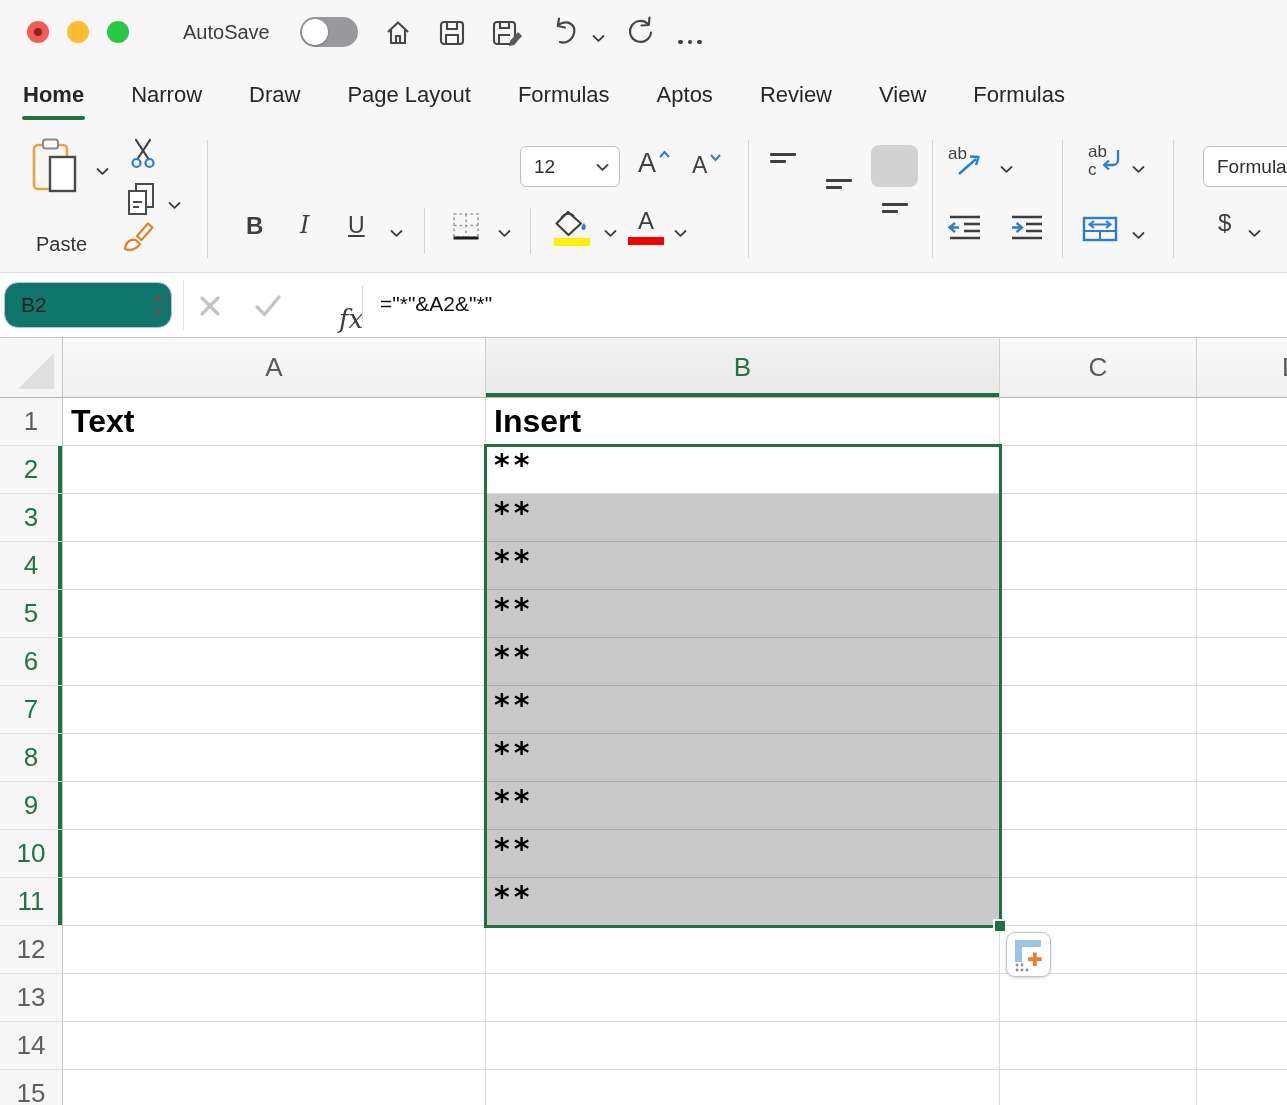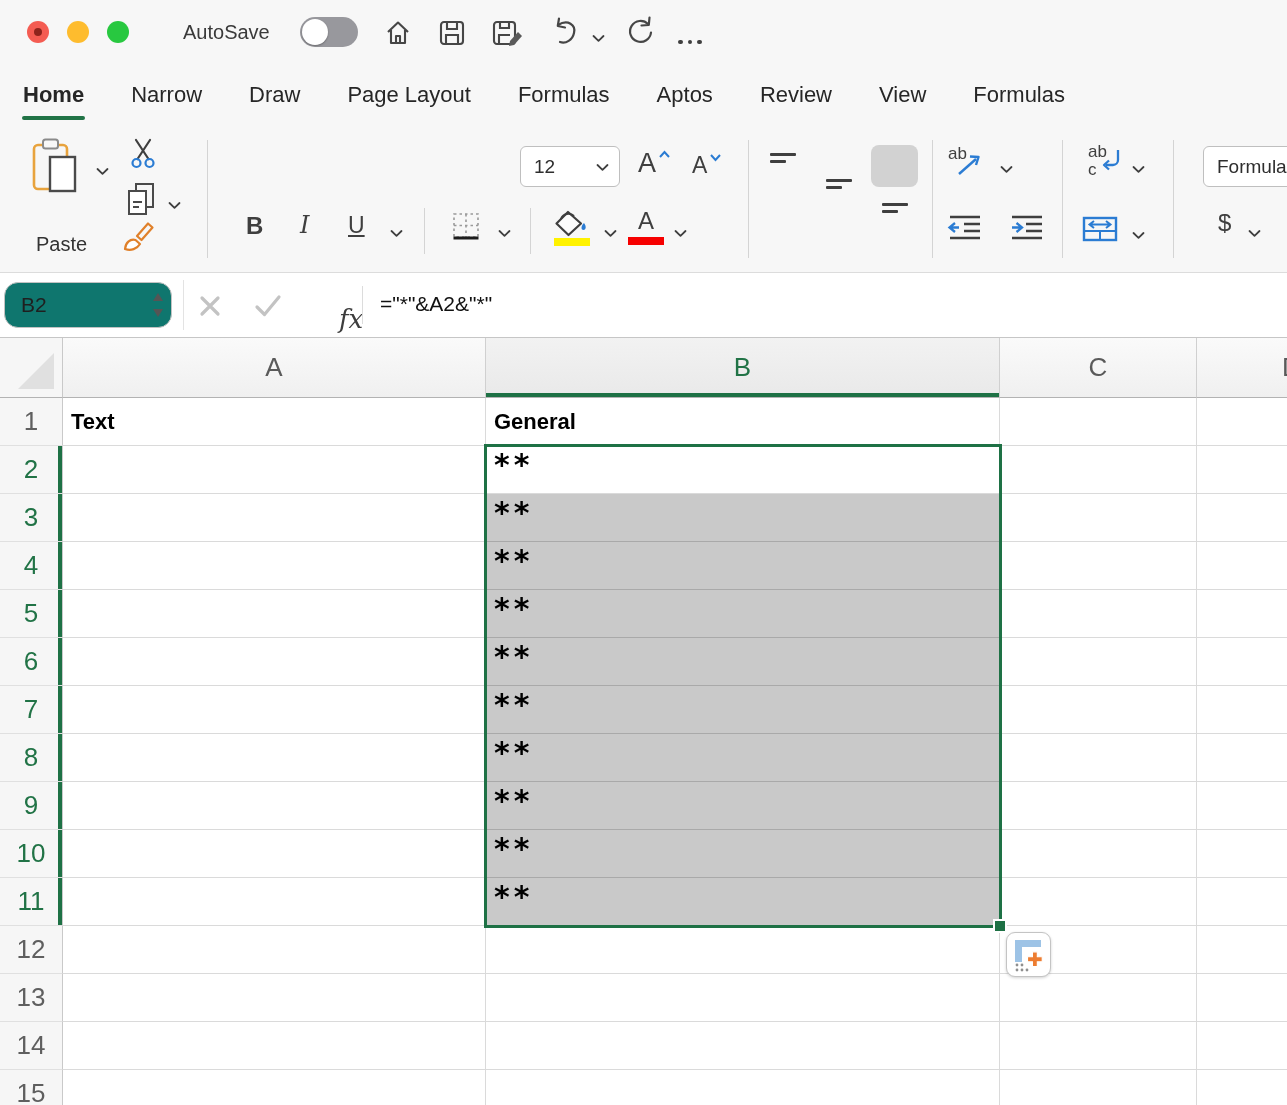--- a/index.html
+++ b/index.html
@@ -49,21 +49,21 @@
   .corner i{position:absolute;right:8px;bottom:8px;width:0;height:0;border-bottom:36px solid #e0e0e0;border-left:36px solid transparent;}
   .chc{display:flex;align-items:center;justify-content:center;font-size:26px;color:#5a5a5a;
        background:linear-gradient(#fafafa,#f0f0f0);border-right:1px solid #d0d0d0;border-bottom:1px solid #b3b3b3;box-sizing:border-box;}
   .chc.sel{color:#217346;box-shadow:inset 0 -4px 0 #1e7145;background:linear-gradient(#f2f2f2,#e9e9e9);}
   .row{display:flex;height:48px;}
   .rh{width:63px;background:#f6f6f6;border-right:1px solid #c9c9c9;border-bottom:1px solid #e0e0e0;box-sizing:border-box;
       display:flex;align-items:center;justify-content:center;font-size:26px;color:#5f5f5f;}
   .rh.sel{color:#217346;box-shadow:inset -4px 0 0 #1e7145;}
   .c{border-right:1px solid #dadada;border-bottom:1px solid #dadada;box-sizing:border-box;overflow:hidden;}
   .ca{width:423px;}.cb{width:514px;}.cc{width:197px;}.cd{width:190px;}
-  .txt{display:flex;align-items:center;padding-left:8px;font-size:22px;font-weight:700;color:#000;text-align:right;}
+  .txt{display:flex;align-items:center;padding-left:8px;font-size:32px;font-weight:700;color:#000;text-align:right;}
   .star{font-family:"DejaVu Sans",sans-serif;font-size:30px;font-weight:700;letter-spacing:4px;line-height:1;padding:4px 0 0 8px;color:#000;}
   .fillc{background:#c9c9c9;border-bottom-color:#a9a9a9;}
   .selbox{position:absolute;left:484px;top:106px;width:518px;height:484px;border:3px solid #1e7145;box-sizing:border-box;pointer-events:none;}
   .handle{position:absolute;right:-8px;bottom:-8px;width:10px;height:10px;background:#1e7145;border:2px solid #fff;}
   .autofill{position:absolute;left:1006px;top:594px;width:45px;height:45px;background:#fff;border:1px solid #c4c4c4;border-radius:9px;
             box-shadow:0 1px 3px rgba(0,0,0,.18);box-sizing:border-box;}
 </style>
 </head>
 <body>
 
@@ -338,21 +338,21 @@
         </div>
       <div class="chc ca">A</div>
       <div class="chc cb sel">B</div>
       <div class="chc cc">C</div>
       <div class="chc cd">D</div>
     </div>
 
     <div class="row">
       <div class="rh">1</div>
       <div class="c ca txt">Text</div>
-      <div class="c cb txt">General</div>
+      <div class="c cb txt">Insert</div>
       <div class="c cc"></div>
       <div class="c cd"></div>
     </div>
     <div class="row">
       <div class="rh sel">2</div>
       <div class="c ca"></div>
       <div class="c cb star">**</div>
       <div class="c cc"></div>
       <div class="c cd"></div>
     </div>

